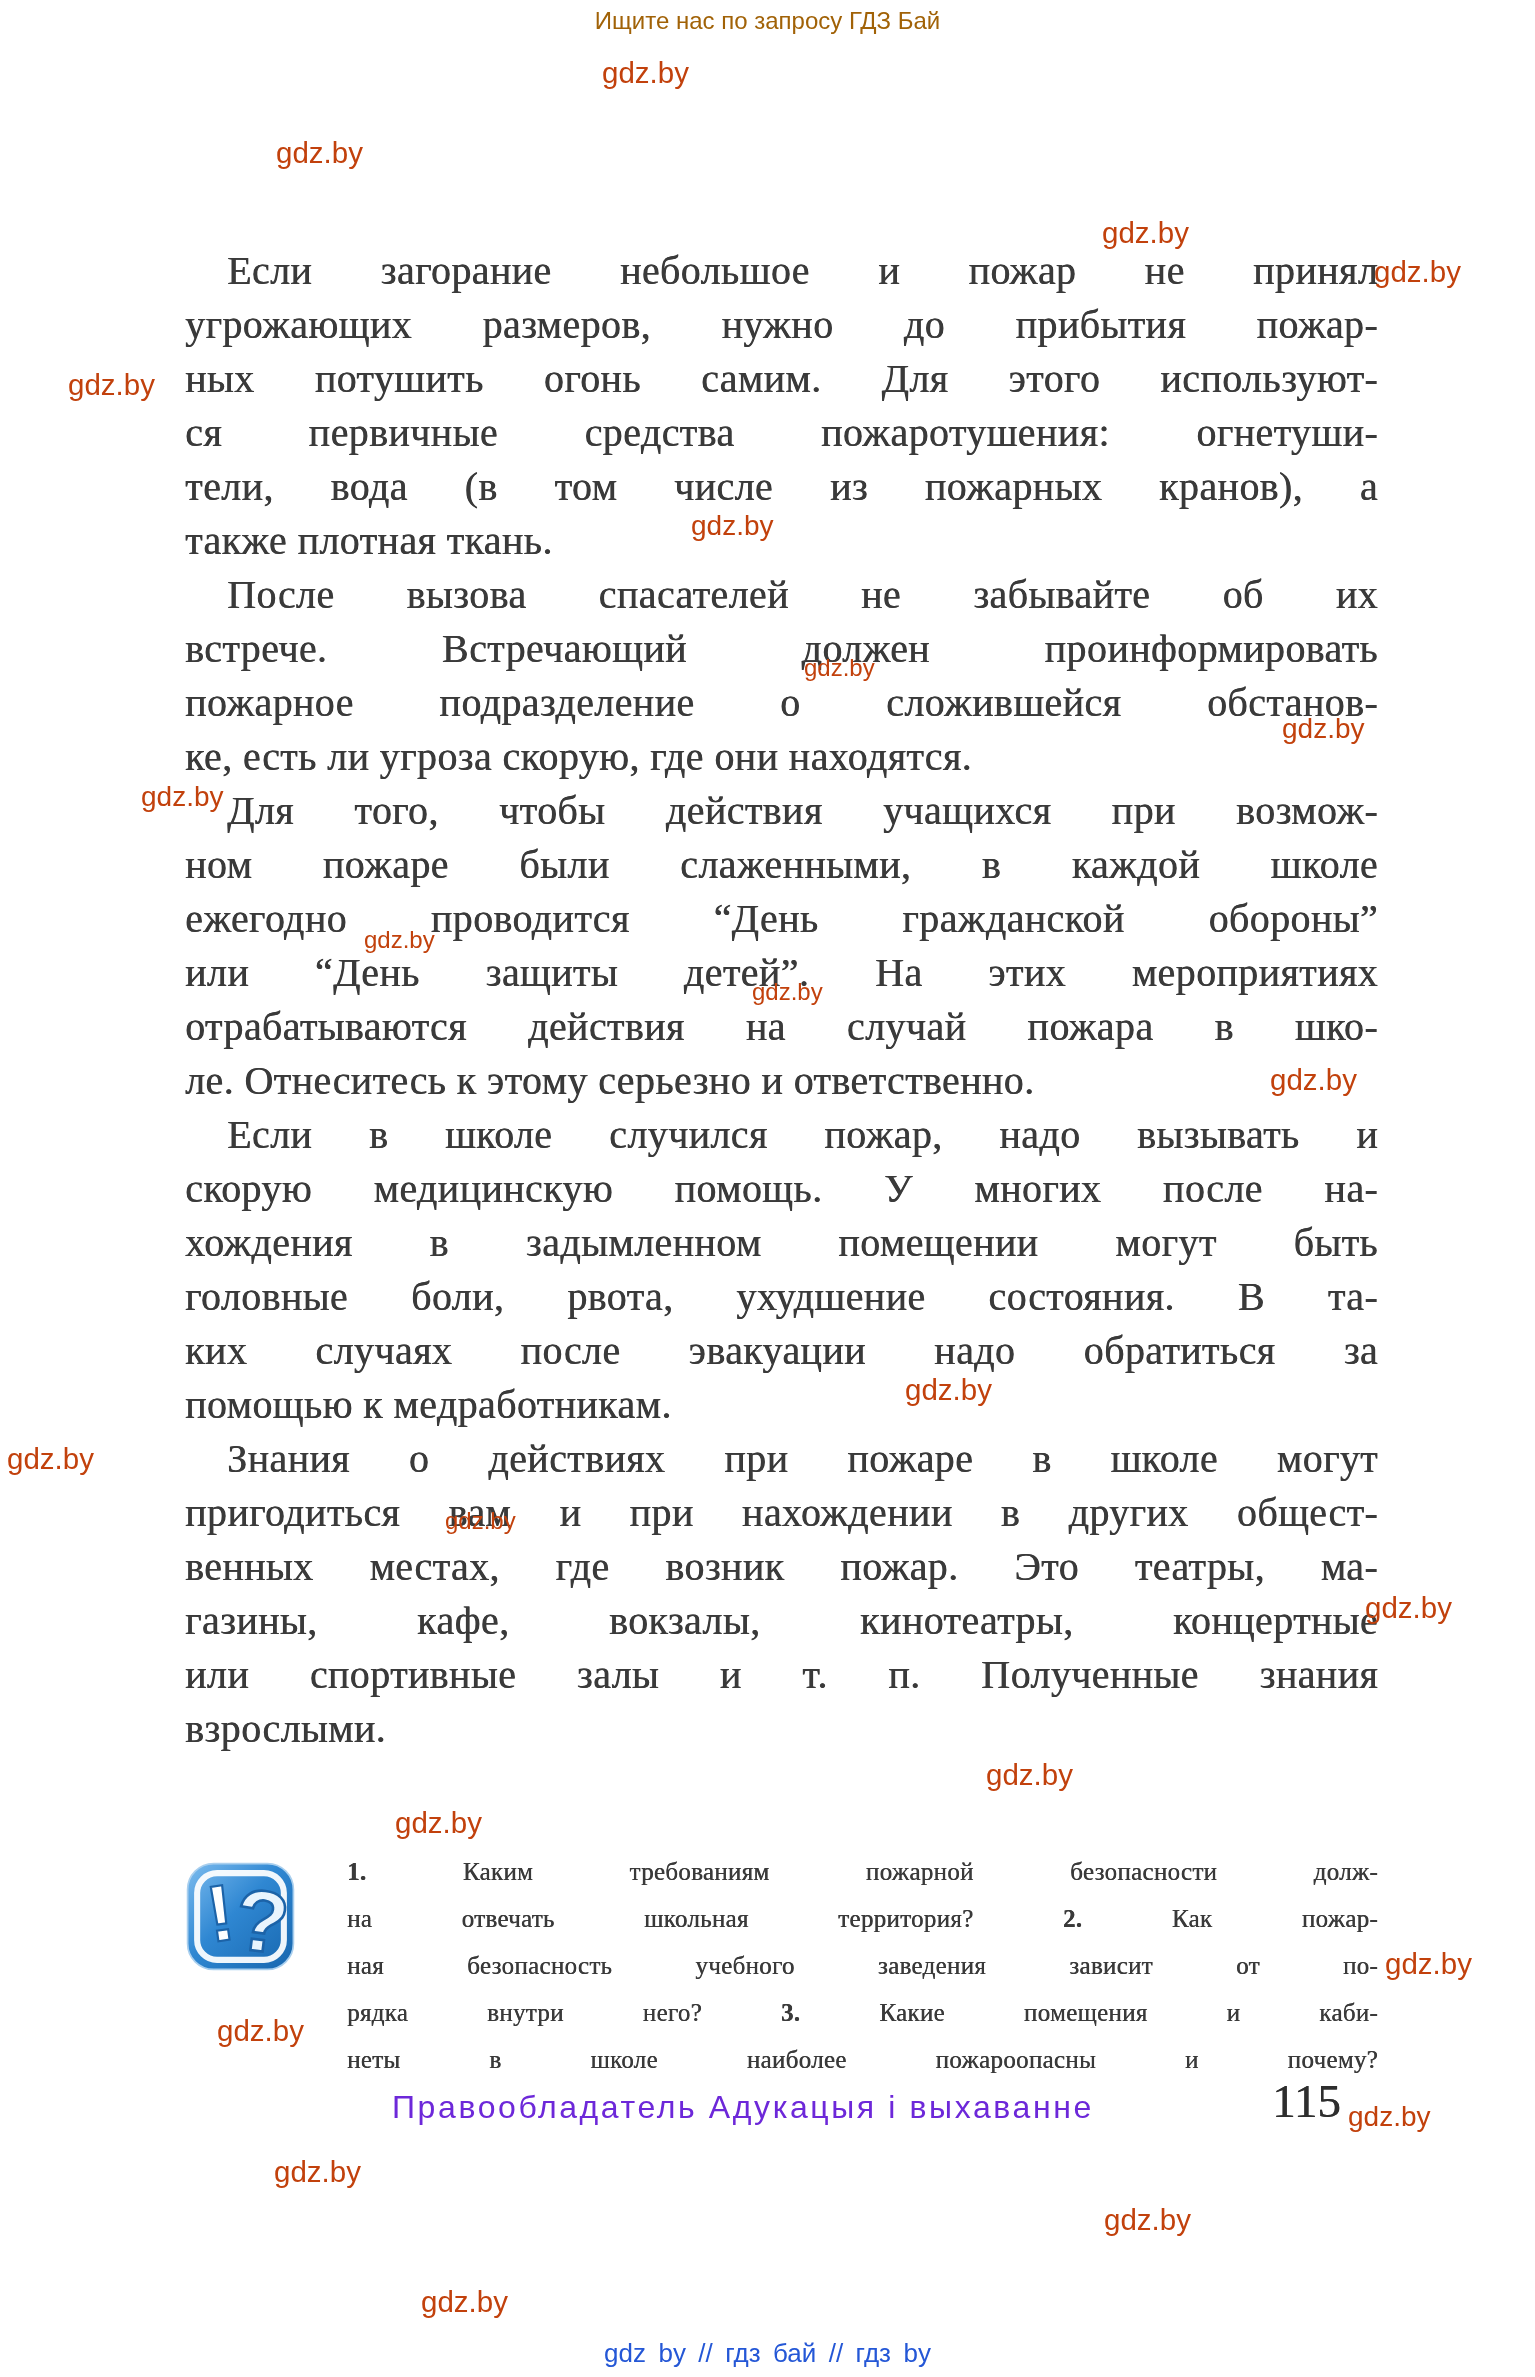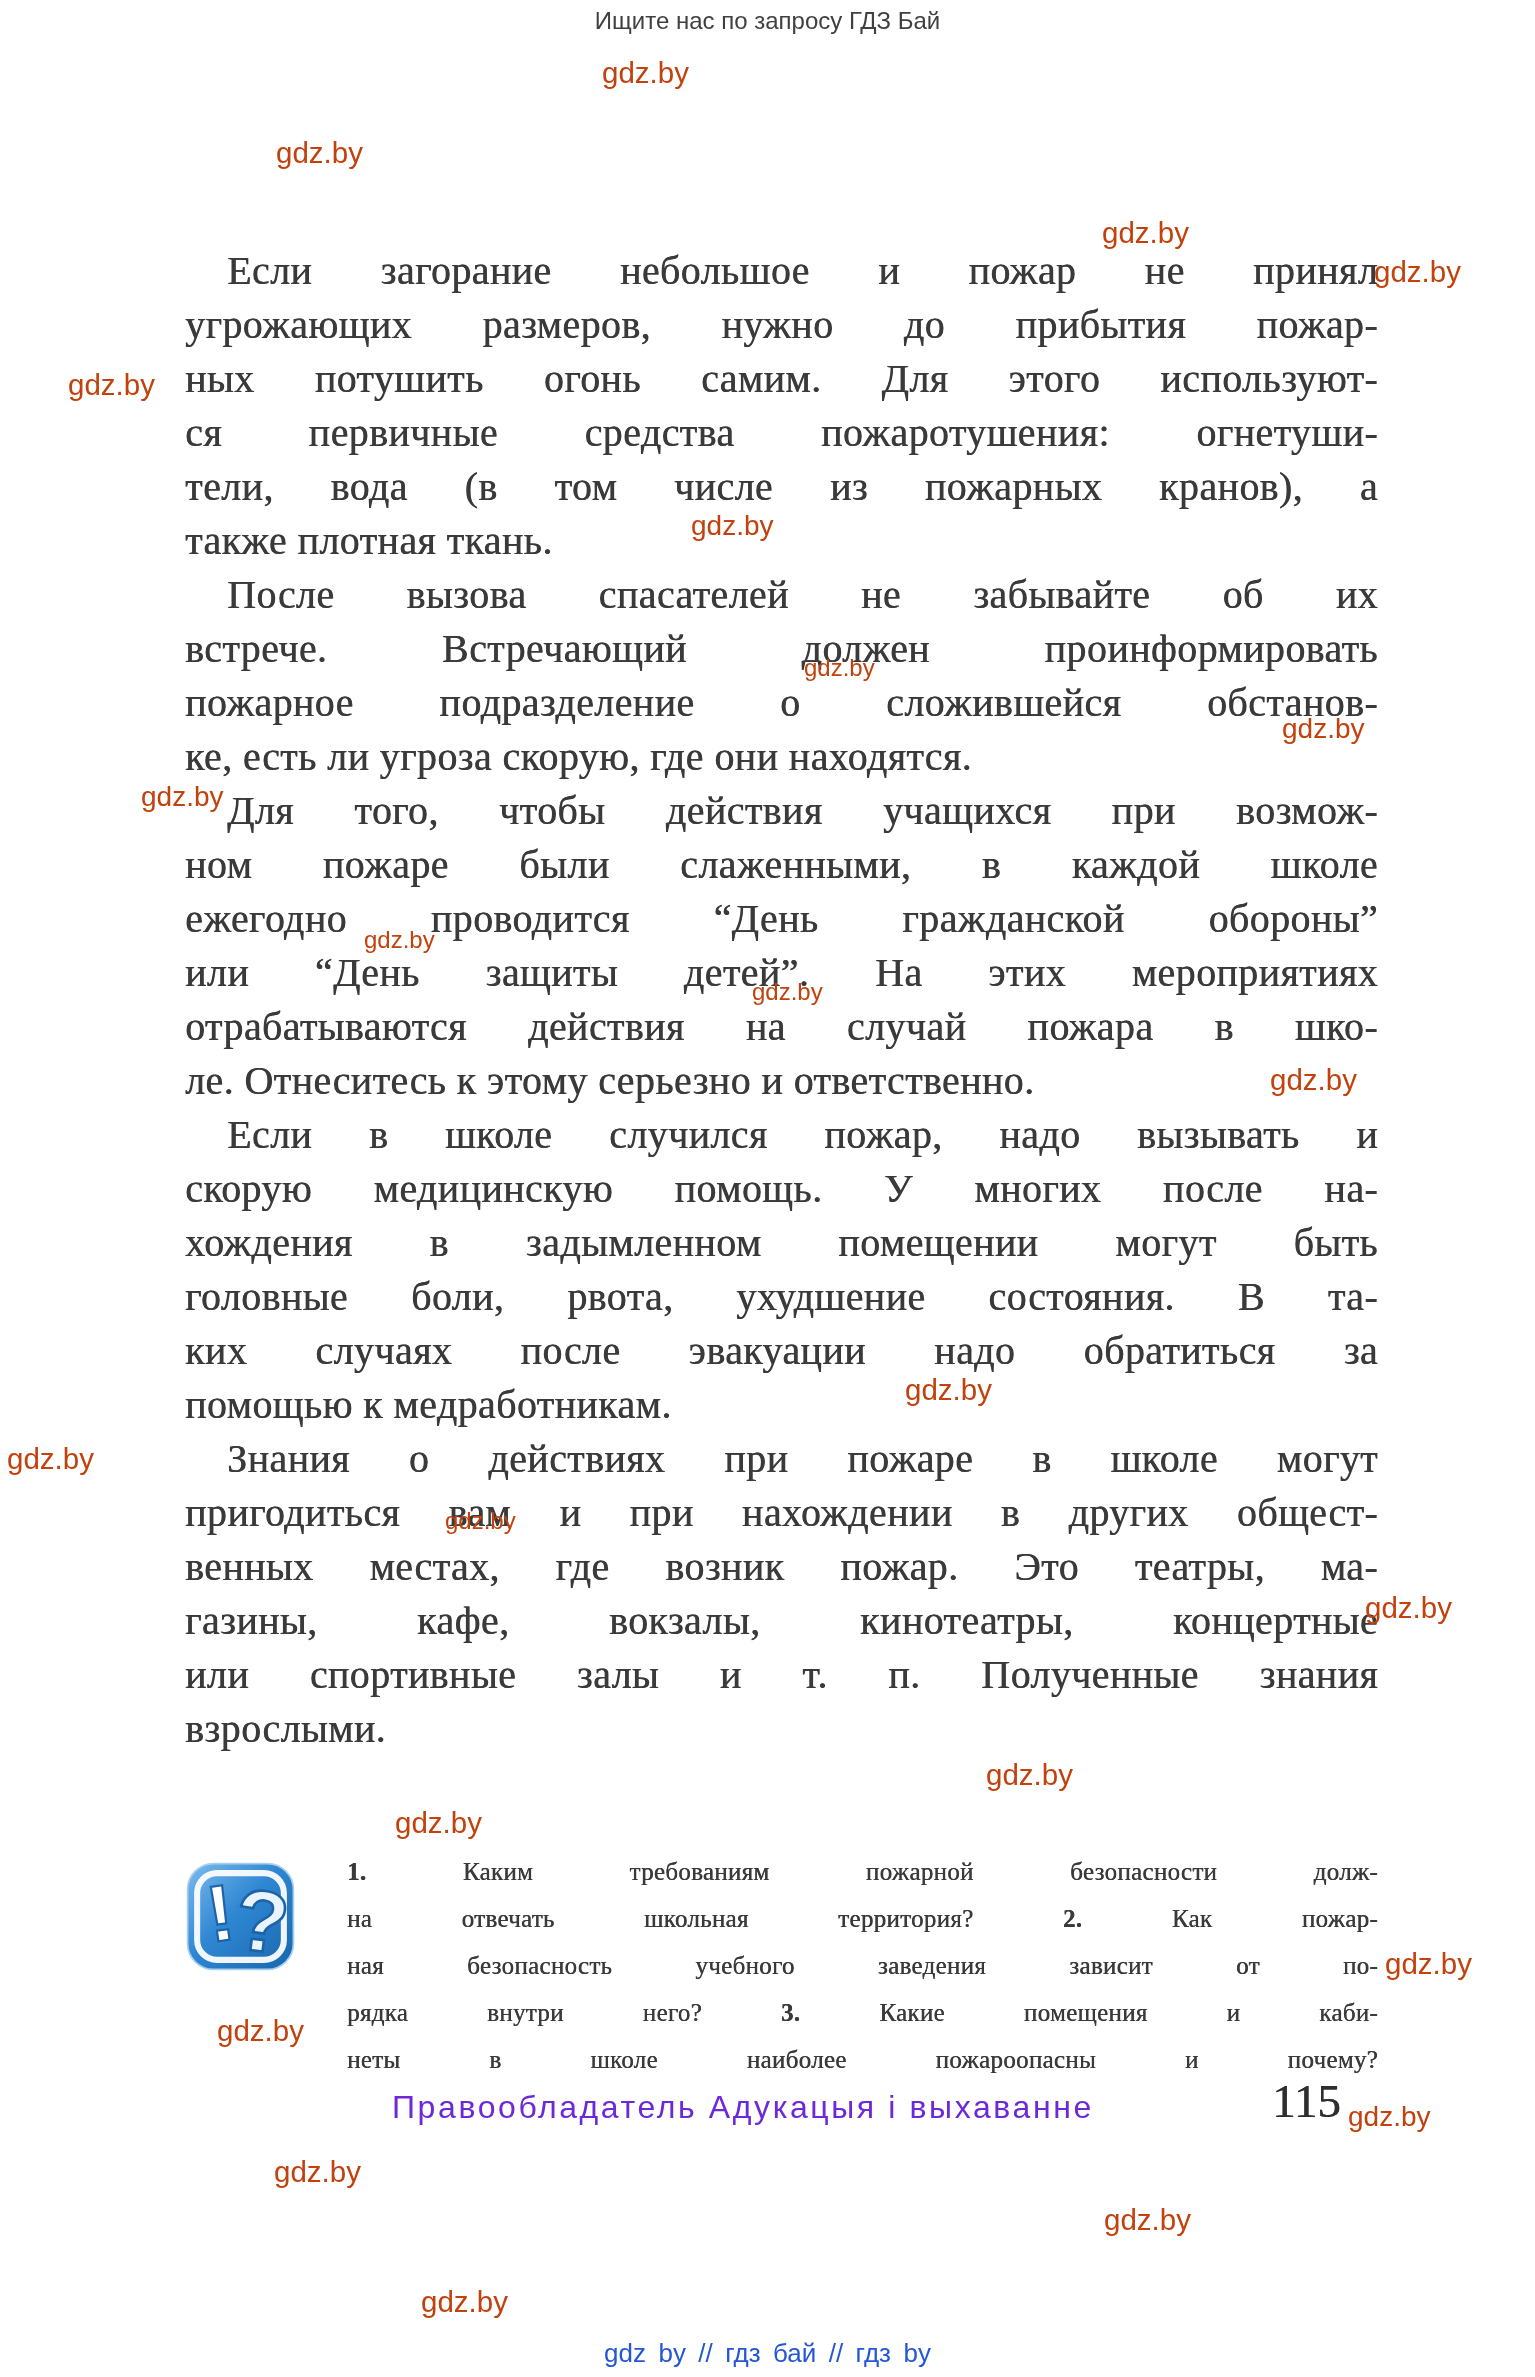--- a/index.html
+++ b/index.html
@@ -10,21 +10,21 @@
     background:#ffffff;
     overflow:hidden;
     font-family:"Liberation Serif","DejaVu Serif",serif;
     color:#3a3a3a;
   }
   .green-note{
     position:absolute;
     top:7px;left:50%;transform:translateX(-50%);
     font-family:"Liberation Sans","DejaVu Sans",sans-serif;
     font-size:24px;line-height:28px;
-    color:#404040;white-space:nowrap;
+    color:#a16207;white-space:nowrap;
   }
   .body-text{
     position:absolute;
     left:185px;top:244px;width:1193px;
     font-size:40px;line-height:54px;
     letter-spacing:0.4px;
     text-shadow:0.5px 0 0 currentColor;
   }
   .para{margin:0;}
   .line{text-align:justify;text-align-last:justify;white-space:normal;}

